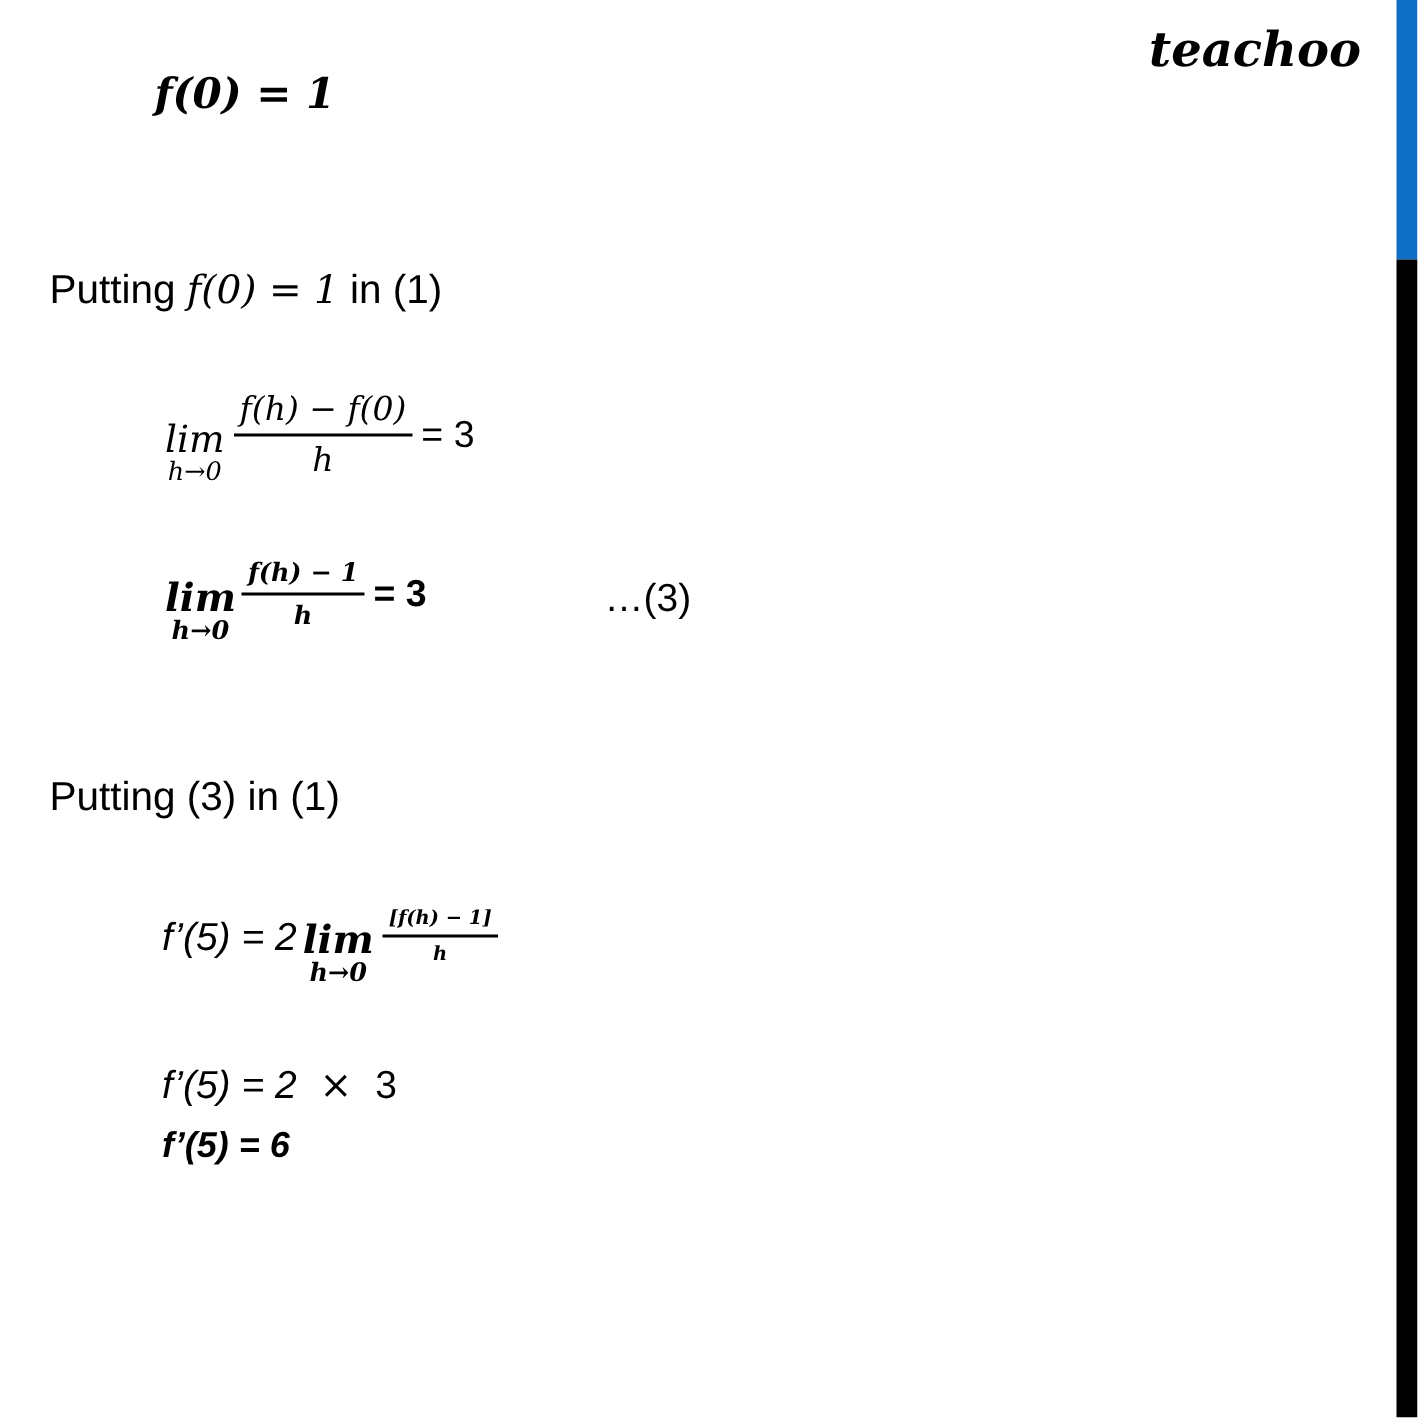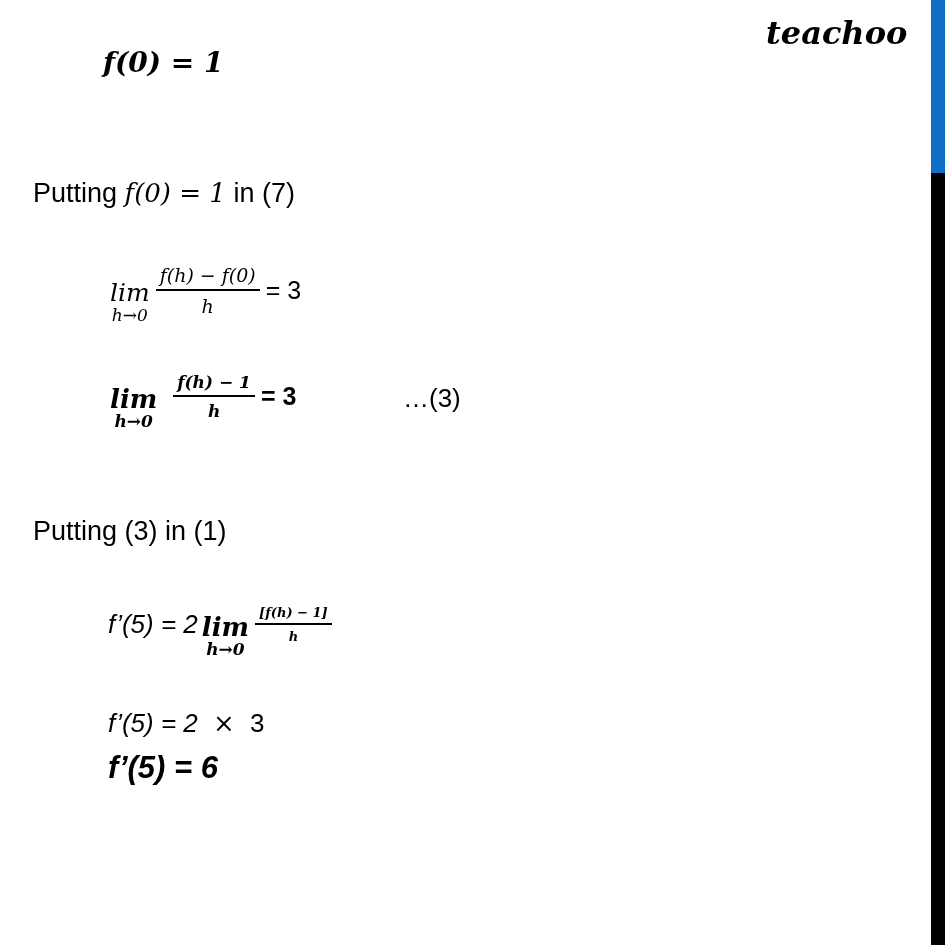--- a/index.html
+++ b/index.html
@@ -24,41 +24,41 @@
 <body>
 
 <div class="sidebar-blue" style="background:#0F6FC6;"></div>
 <div class="sidebar-black" style="background:#000;"></div>
 
 <div class="abs logo" style="left:766px; top:14px;">teachoo</div>
 
 <div class="abs mathb" style="left:103px; top:46px; font-size:28px;">f(0) = 1</div>
 
 <div class="abs text" style="left:33px; top:178px;">
-  <span>Putting </span><span class="math" style="font-size:26px;"><i>f(0) = 1</i></span><span> in (7)</span>
+  <span>Putting </span><span class="math" style="font-size:26px;"><i>f(0) = 1</i></span><span> in (1)</span>
 </div>
 
 <div class="row" style="left:110px; top:256px;">
   <span class="lim math" style="font-size:24px;">
     <span class="top" style="font-size:25px; line-height:26px;">lim</span>
     <span class="sub" style="font-size:17px; line-height:18px;">h→0</span>
   </span>
-  <span class="frac math" style="font-size:19px; margin-left:6px; font-style:italic;">
+  <span class="frac math" style="font-size:22px; margin-left:6px; font-style:italic;">
     <span class="num">f(h) − f(0)</span>
     <span class="den">h</span>
   </span>
   <span class="text" style="margin-left:6px; font-size:25px;">= 3</span>
 </div>
 
 <div class="row" style="left:110px; top:362px;">
   <span class="lim mathb">
     <span class="top" style="font-size:26px; line-height:26px;">lim</span>
     <span class="sub" style="font-size:17px; line-height:18px;">h→0</span>
   </span>
-  <span class="frac mathb" style="font-size:17px; margin-left:16px;">
+  <span class="frac mathb" style="font-size:17px; margin-left:4px;">
     <span class="num">f(h) − 1</span>
     <span class="den">h</span>
   </span>
   <span class="text" style="margin-left:6px; font-size:25px; font-weight:bold;">= 3</span>
 </div>
 <div class="abs text" style="left:403px; top:383px; font-size:26px;">…(3)</div>
 
 <div class="abs text" style="left:33px; top:516px;">Putting (3) in (1)</div>
 
 <div class="row" style="left:108px; top:590px;">
@@ -72,13 +72,13 @@
     <span class="den">h</span>
   </span>
 </div>
 
 <div class="abs text" style="left:108px; top:686px; font-size:26px;margin-top:22px;">
   <i>f’(5) = 2</i>
   <span class="math" style="margin:0 8px;">×</span>
   <span>3</span>
 </div>
 
-<div class="abs text" style="left:108px; top:750px; font-size:31px; font-weight:bold; font-style:italic;">f’(5) = 6</div>
+<div class="abs text" style="left:108px; top:750px; font-size:24px; font-weight:bold; font-style:italic;">f’(5) = 6</div>
 
 </body></html>

